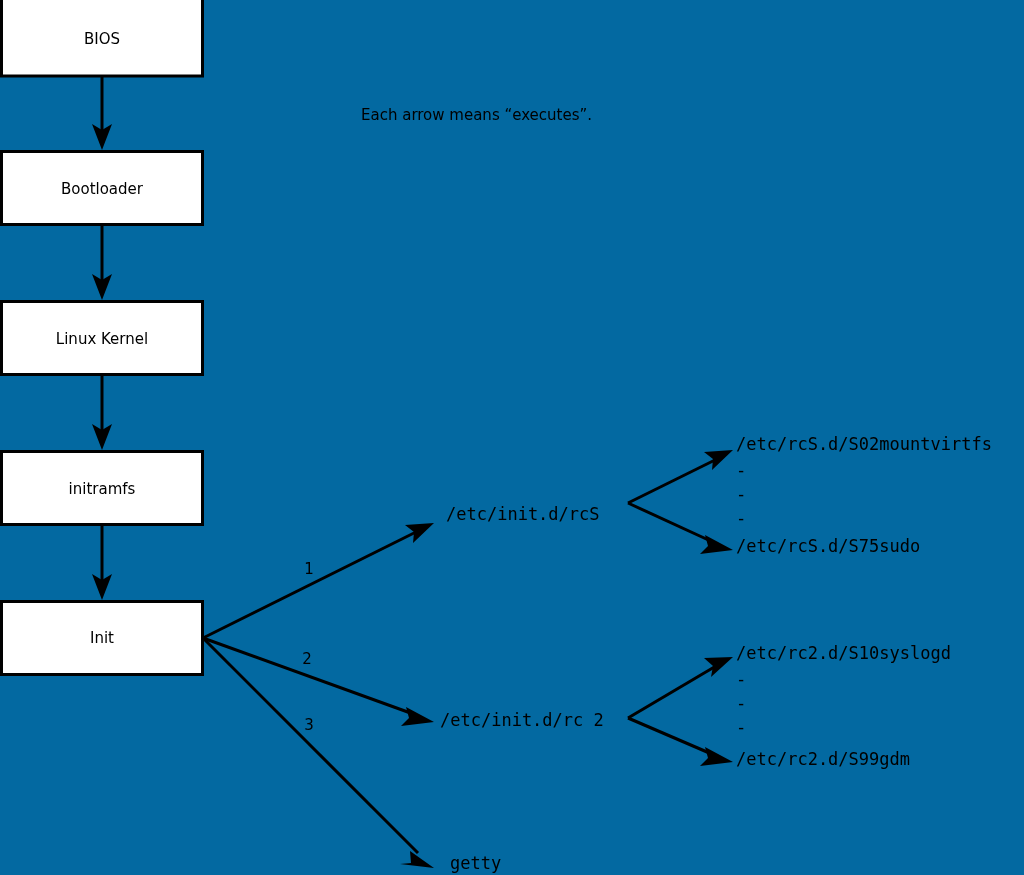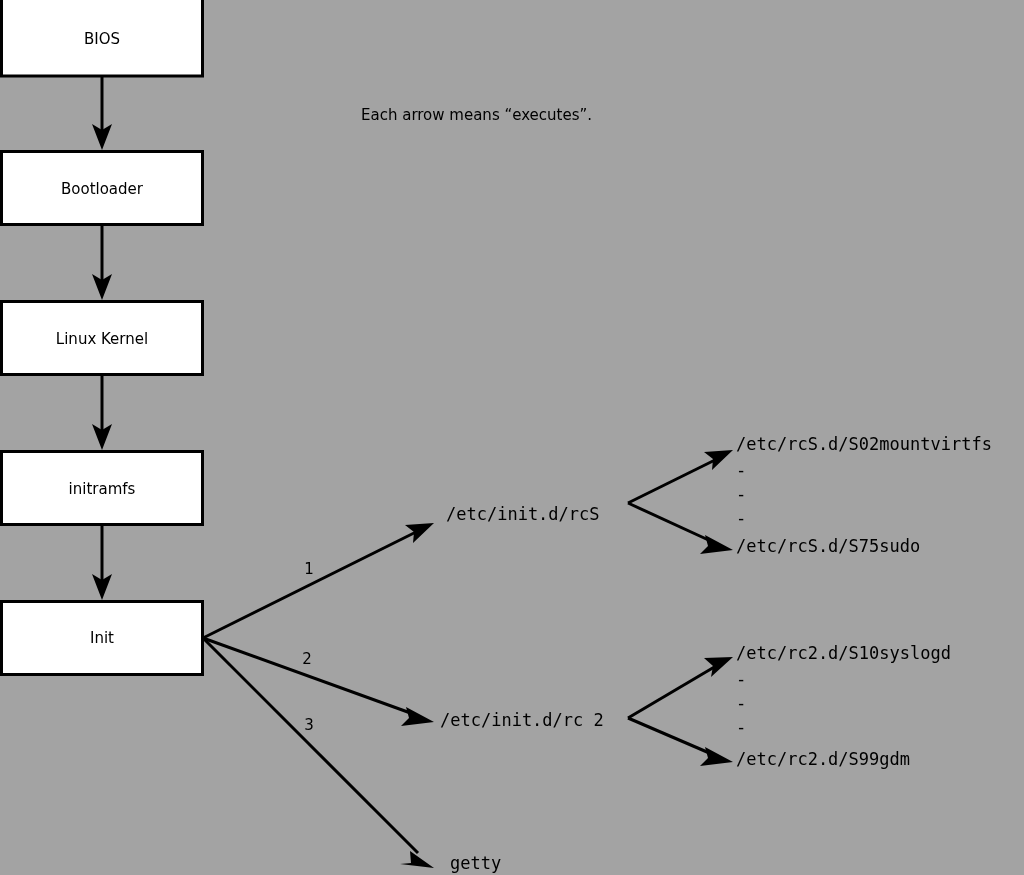--- a/index.html
+++ b/index.html
@@ -10,21 +10,21 @@
   body {
     width: 1024px;
     height: 875px;
     overflow: hidden;
     font-family: "DejaVu Sans", sans-serif;
   }
   #diagram-root {
     position: relative;
     width: 1024px;
     height: 875px;
-    background: #a3a3a3;
+    background: #0369a1;
   }
   svg#boot-diagram {
     display: block;
     width: 1024px;
     height: 875px;
   }
   .box-rect {
     fill: #ffffff;
     stroke: #000000;
     stroke-width: 3;

